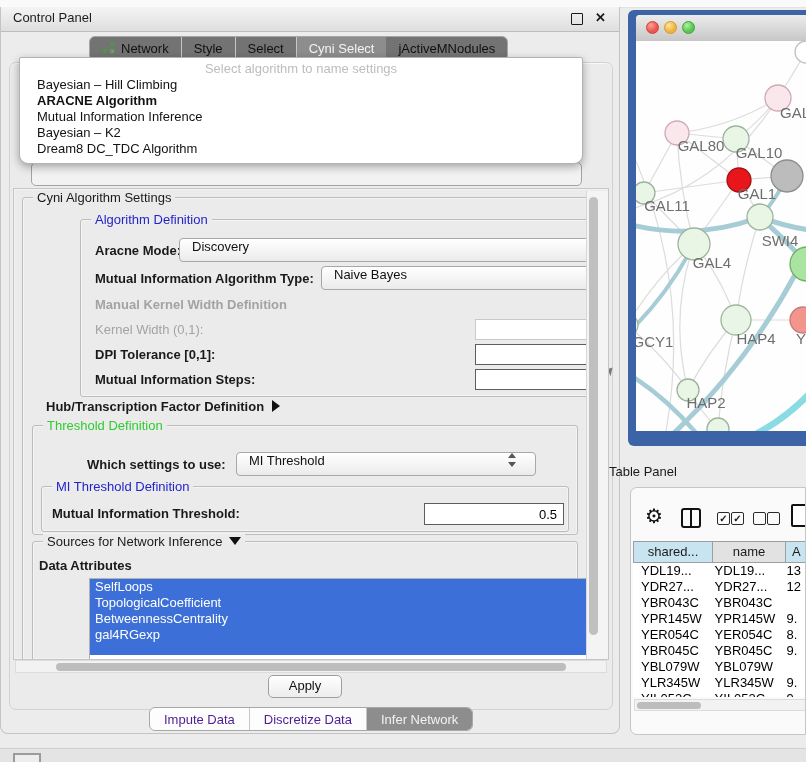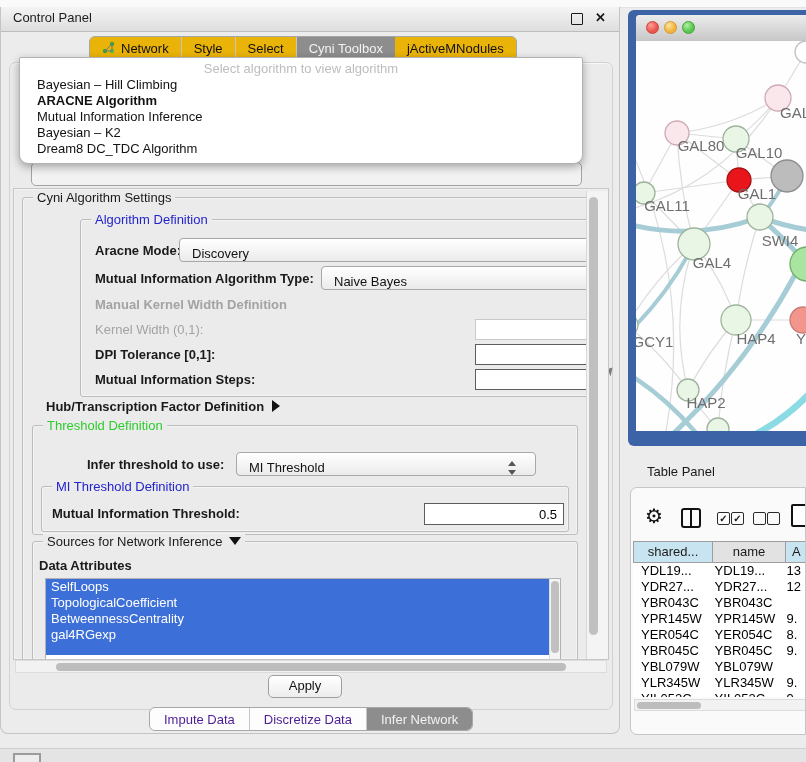--- a/index.html
+++ b/index.html
@@ -9,21 +9,21 @@
   
   #top-strip{left:0;top:0;width:806px;height:7px;background:#fafafa;border-bottom:1px solid #e3e3e3;}
   #control-window{left:0;top:7px;width:620px;height:727px;background:#ececec;
      border:1px solid #c4c4c4;border-top:none;border-radius:0 0 8px 8px;box-sizing:border-box;}
   #cp-titlebar{left:0;top:0;width:618px;height:24px;background:linear-gradient(#f4f4f4,#dedede);
      border-bottom:1px solid #bdbdbd;}
   #cp-title{left:12px;top:3px;font-size:13px;color:#1c1c1c;}
   .tb-float{right:36px;top:6px;width:10px;height:10px;border:1.5px solid #1a1a1a;border-radius:1px;}
   .tb-close{right:13px;top:3px;font-size:13px;font-weight:bold;color:#1a1a1a;}
   
-  #tabstrip{left:88px;top:29px;height:23px;display:flex;align-items:stretch;background:#eab308;
+  #tabstrip{left:88px;top:29px;height:23px;display:flex;align-items:stretch;background:#737373;
      border:1px solid #a6a6a6;border-radius:6px;overflow:hidden;}
   .tab{display:flex;align-items:center;padding:0 12px;font-size:13px;color:#111;border-right:1px solid #c6c6c6;}
   .tab:last-child{border-right:none;}
   .tab.active{background:#8d8d8d;color:#f3f3f3;border-right:none;}
   .tab .net-ico{margin-right:6px;display:inline-block;}
   
   #algo-dropdown{left:18px;top:50px;width:562px;background:#fff;border:1px solid #b2b2b2;
      border-radius:2px 2px 9px 9px;box-shadow:0 3px 9px rgba(0,0,0,0.32);z-index:40;padding:2px 0 6px 0;}
   #dd-placeholder{font-size:13px;color:#bdbdbd;text-align:center;line-height:17px;}
   .dd-item{font-size:13px;color:#121212;line-height:16px;padding-left:17px;}
@@ -35,37 +35,37 @@
      background:#f2f2f2;z-index:1;}
   #settings-panel{left:12px;top:181px;width:596px;height:472px;background:#ebebeb;z-index:2;
      border:1px solid #c6c6c6;box-shadow:inset 0 0 0 1px #f2f2f2;box-sizing:border-box;overflow:hidden;}
   .groupbox{position:absolute;border:1px solid #bcbcbc;border-radius:3px;box-shadow:inset 0 0 0 1px #f4f4f4;}
   .legend{position:absolute;top:-8px;left:10px;background:#ebebeb;padding:0 4px;font-size:13px;color:#1a1a1a;white-space:nowrap;}
   .legend.blue{color:#2323cc;}
   .legend.green{color:#2ecc2e;}
   .flabel{position:absolute;font-size:13px;font-weight:bold;color:#1a1a1a;white-space:nowrap;}
   .flabel.dis{color:#a3a3a3;}
   .combo{position:absolute;height:24px;border:1px solid #a8a8a8;border-radius:4px;
-     background:linear-gradient(#ffffff,#ebebeb);display:flex;align-items:flex-end;
+     background:linear-gradient(#ffffff,#ebebeb);display:flex;align-items:flex-start;
      padding:0 19px 0 12px;font-size:13px;color:#111;box-sizing:border-box;}
   .combo .cv{flex:1;}
   .stepper{width:8px;height:14px;position:relative;}
   .stepper:before{content:"";position:absolute;left:0;top:0;border-left:4px solid transparent;
      border-right:4px solid transparent;border-bottom:5px solid #555;}
   .stepper:after{content:"";position:absolute;left:0;bottom:0;border-left:4px solid transparent;
      border-right:4px solid transparent;border-top:5px solid #555;}
   .nfield{position:absolute;height:21px;font-size:13px;text-align:right;padding:0 6px;
      border:1px solid #5d5d5d;background:#fff;box-sizing:border-box;font-family:"Liberation Sans",sans-serif;color:#000;}
   .nfield.dis{border:1px solid #c9c9c9;color:#b3b3b3;}
   .chk{position:absolute;width:15px;height:15px;border:1px solid #cfcfcf;border-radius:3px;background:#fbfbfb;}
   .tri-right{display:inline-block;width:0;height:0;border-top:6px solid transparent;
      border-bottom:6px solid transparent;border-left:8px solid #111;margin-left:8px;vertical-align:-1px;}
   .tri-down{display:inline-block;width:0;height:0;border-left:6px solid transparent;
      border-right:6px solid transparent;border-top:8px solid #111;margin-left:6px;vertical-align:1px;}
-  #attr-list{position:absolute;background:#fff;border:1px solid #b2b2b2;overflow:hidden;}
+  #attr-list{position:absolute;background:#fff;border:1px solid #b2b2b2;overflow:hidden;margin-left:44px;}
   #attr-sel{position:absolute;left:0;top:0;right:10px;height:76px;background:#3c6fd7;}
   .attr-item{font-size:13px;color:#fff;line-height:16px;padding-left:5px;white-space:nowrap;}
   .vscroll{position:absolute;background:#f4f4f4;border-left:1px solid #dcdcdc;}
   .vthumb{position:absolute;background:#c0c0c0;border-radius:5px;}
   .hscroll{position:absolute;background:#f2f2f2;border:1px solid #dcdcdc;box-sizing:border-box;}
   .hthumb{position:absolute;background:#bdbdbd;border-radius:4px;}
   #apply-btn{left:267px;top:668px;width:72px;height:21px;background:linear-gradient(#ffffff,#ededed);
      border:1px solid #9e9e9e;border-radius:5px;font-size:13px;color:#111;text-align:center;line-height:20px;}
   #bottom-tabstrip{left:148px;top:700px;height:22px;display:flex;background:#fdfdfd;
      border:1px solid #a8a8a8;border-radius:6px;overflow:hidden;}
@@ -77,21 +77,21 @@
   #net-window{left:636px;top:15px;width:170px;height:416px;background:#fff;border-radius:4px 0 0 0;overflow:hidden;}
   #net-titlebar{position:absolute;left:0;top:0;width:170px;height:26px;
      background:linear-gradient(#ececec,#c7c7c7);border-bottom:1px solid #a9a9a9;}
   .tl{position:absolute;top:6px;width:13px;height:13px;border-radius:50%;box-sizing:border-box;}
   .tl.red{left:10px;background:radial-gradient(circle at 35% 30%,#ff9f97,#e8564c 60%);border:1px solid #ce4138;}
   .tl.yel{left:28px;background:radial-gradient(circle at 35% 30%,#ffe49e,#f0b43c 60%);border:1px solid #d59a2b;}
   .tl.grn{left:46px;background:radial-gradient(circle at 35% 30%,#b0f0a4,#57c64f 60%);border:1px solid #3fa437;}
   #net-canvas{position:absolute;left:0;top:26px;width:170px;height:390px;background:#fefefe;overflow:hidden;}
   .node-label{font-family:"Liberation Sans",sans-serif;font-size:15px;fill:#6e6e6e;}
   
-  #table-title{left:647px;top:464px;font-size:13px;color:#1a1a1a;}
+  #table-title{left:609px;top:464px;font-size:13px;color:#1a1a1a;}
   #table-card{left:630px;top:487px;width:176px;height:248px;background:#fafafa;
      border:1px solid #c6c6c6;border-radius:7px 0 0 7px;box-sizing:border-box;overflow:hidden;}
   .gear{position:absolute;font-size:20px;color:#111;line-height:20px;}
   .cols-ico{position:absolute;width:16px;height:16px;border:2.5px solid #111;border-radius:3px;}
   .cols-ico:after{content:"";position:absolute;left:6.5px;top:0;width:2.5px;height:16px;background:#111;}
   .cb{position:absolute;width:11px;height:11px;border:1.5px solid #2a2a2a;border-radius:2px;
       font-size:10px;line-height:11px;text-align:center;color:#111;font-weight:bold;}
   .doc-ico{position:absolute;width:15px;height:19px;border:2.5px solid #111;border-radius:2px;background:#fff;}
   .th{position:absolute;height:22px;box-sizing:border-box;border:1px solid #9e9e9e;
       font-size:13px;color:#1c1c1c;text-align:center;line-height:20px;overflow:hidden;}
@@ -127,32 +127,32 @@
       </span>
       <span>Network</span>
     </div>
     <div class="tab">
         <span>Style</span>
       </div>
     <div class="tab">
         <span>Select</span>
       </div>
     <div class="tab active">
-        <span>Cyni Toolbox</span>
+        <span>Cyni Select</span>
       </div>
     <div class="tab">
         <span>jActiveMNodules</span>
       </div>
   </div>
 
   <div class="abs" id="content-panel"></div>
   <div class="abs" id="behind-combo"></div>
 
   <div class="abs" id="algo-dropdown">
-    <div id="dd-placeholder">Select algorithm to view algorithm</div>
+    <div id="dd-placeholder">Select algorithm to name settings</div>
     <div>
 
         <div class="dd-item">Bayesian – Hill Climbing</div>
 
 
         <div class="dd-item dd-bold">ARACNE Algorithm</div>
 
         <div class="dd-item">Mutual Information Inference</div>
 
         <div class="dd-item">Bayesian – K2</div>
@@ -195,21 +195,21 @@
       <input class="nfield" style="left: 394px; top: 149px; width: 140px;" readonly="" value="6">
     </div>
 
     <div class="flabel" style="left:32px;top:210px;font-weight:600;">
       <span>Hub/Transcription Factor Definition</span><span class="tri-right"></span>
     </div>
 
     <div class="groupbox" style="left:18px;top:236px;width:544px;height:108px;">
       <span class="legend green">Threshold Definition</span>
 
-      <div class="flabel" style="left:54px;top:31px;">Infer threshold to use:</div>
+      <div class="flabel" style="left:54px;top:31px;">Which settings to use:</div>
       <div class="combo" style="left:203px;top:26px;width:300px;">
         <span class="cv">MI Threshold</span>
         <span class="stepper"></span>
       </div>
 
       <div class="groupbox" style="left:8px;top:60px;width:526px;height:44px;">
         <span class="legend blue">MI Threshold Definition</span>
         <div class="flabel" style="left:10px;top:19px;">Mutual Information Threshold:</div>
         <input class="nfield" style="left: 382px; top: 16px; width: 140px; height: 22px;" readonly="" value="0.5">
       </div>

